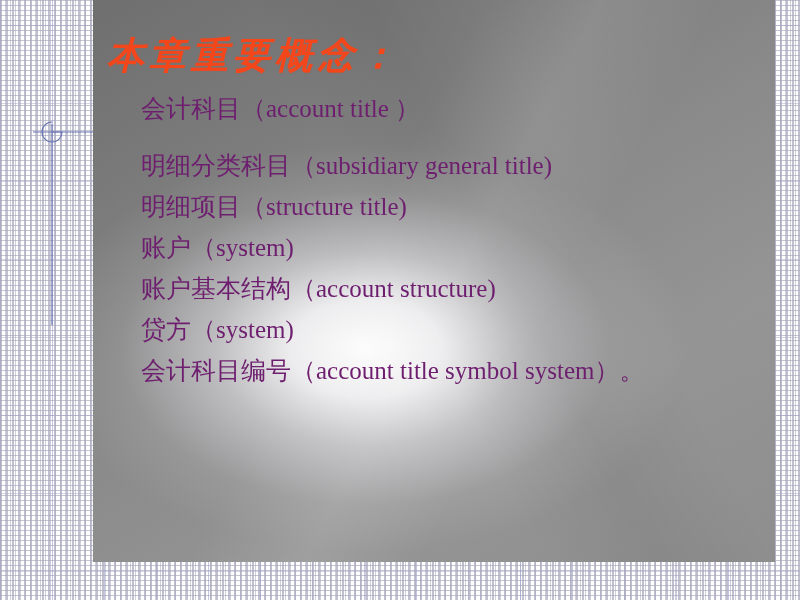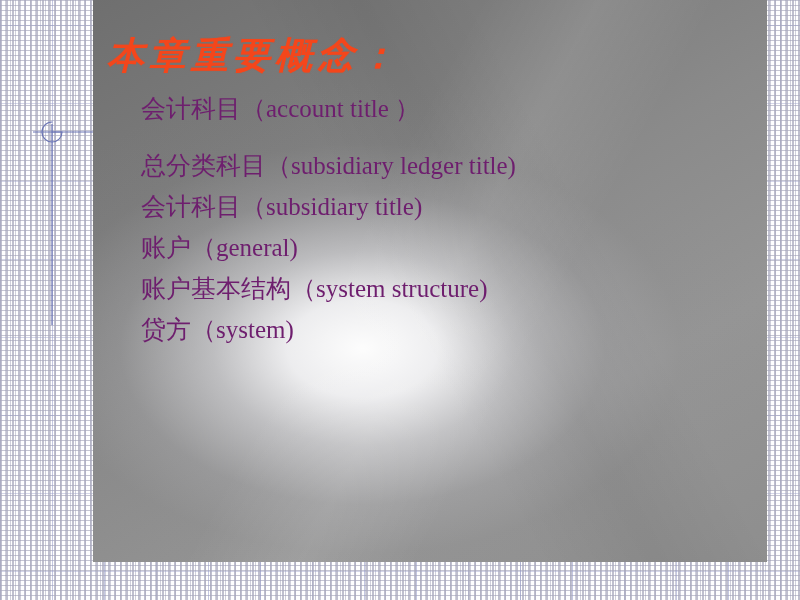--- a/index.html
+++ b/index.html
@@ -98,20 +98,21 @@
         rgba(232,232,236,0.55) 36%,
         rgba(190,190,195,0.22) 58%,
         rgba(140,140,145,0.05) 76%,
         rgba(120,120,125,0) 100%),
       linear-gradient(150deg,
         #6f6f6f 0%,
         #7a7a7a 22%,
         #8a8a8a 48%,
         #959595 72%,
         #8e8e8e 100%);
+    padding-left: 8px;
   }
 
   
   #panel-streaks {
     position: absolute;
     left: 0; top: 0; right: 0; bottom: 0;
     background-image:
       linear-gradient(118deg, rgba(255,255,255,0.00) 40%, rgba(255,255,255,0.10) 52%, rgba(255,255,255,0.00) 64%),
       linear-gradient(62deg,  rgba(0,0,0,0.00) 46%, rgba(0,0,0,0.05) 58%, rgba(0,0,0,0.00) 70%);
     pointer-events: none;
@@ -182,23 +183,24 @@
     <path d="M 52 122 A 10 10 0 1 0 62 132 L 52 132" fill="none" stroke="#6A74B4" stroke-width="1.2" stroke-linecap="round"></path>
   </svg>
 
   <div id="content-panel">
     <div id="panel-streaks"></div>
 
     <h1 id="slide-title">本章重要概念：</h1>
 
     <div id="concept-list">
       <p class="concept-line lead">会计科目（account  title ）</p>
-      <p class="concept-line">总分类科目（subsidiary  ledger title)</p>
-      <p class="concept-line">会计科目（subsidiary  title)</p>
-      <p class="concept-line">账户（general)</p>
-      <p class="concept-line">账户基本结构（system structure)</p>
+      <p class="concept-line">明细分类科目（subsidiary  general title)</p>
+      <p class="concept-line">明细项目（structure  title)</p>
+      <p class="concept-line">账户（system)</p>
+      <p class="concept-line">账户基本结构（account structure)</p>
       <p class="concept-line">贷方（system)</p>
+      <p class="concept-line">会计科目编号（account  title  symbol system）。</p>
     </div>
   </div>
 
   <div id="bottom-strip"></div>
 
 </div>
 
 </body></html>

